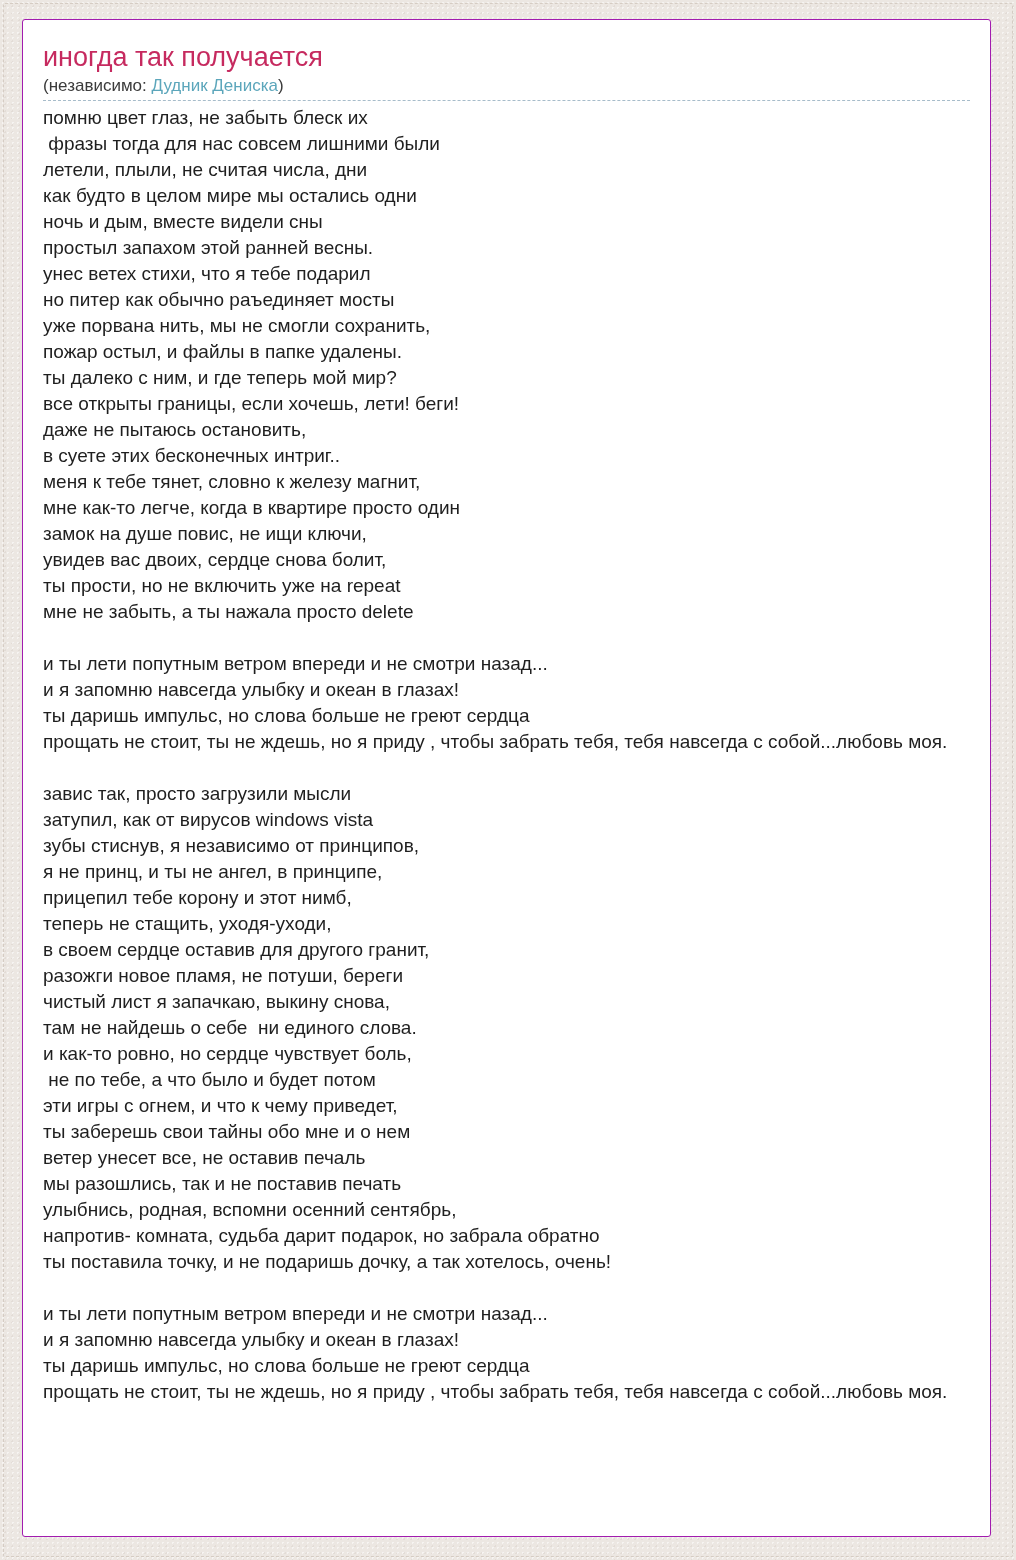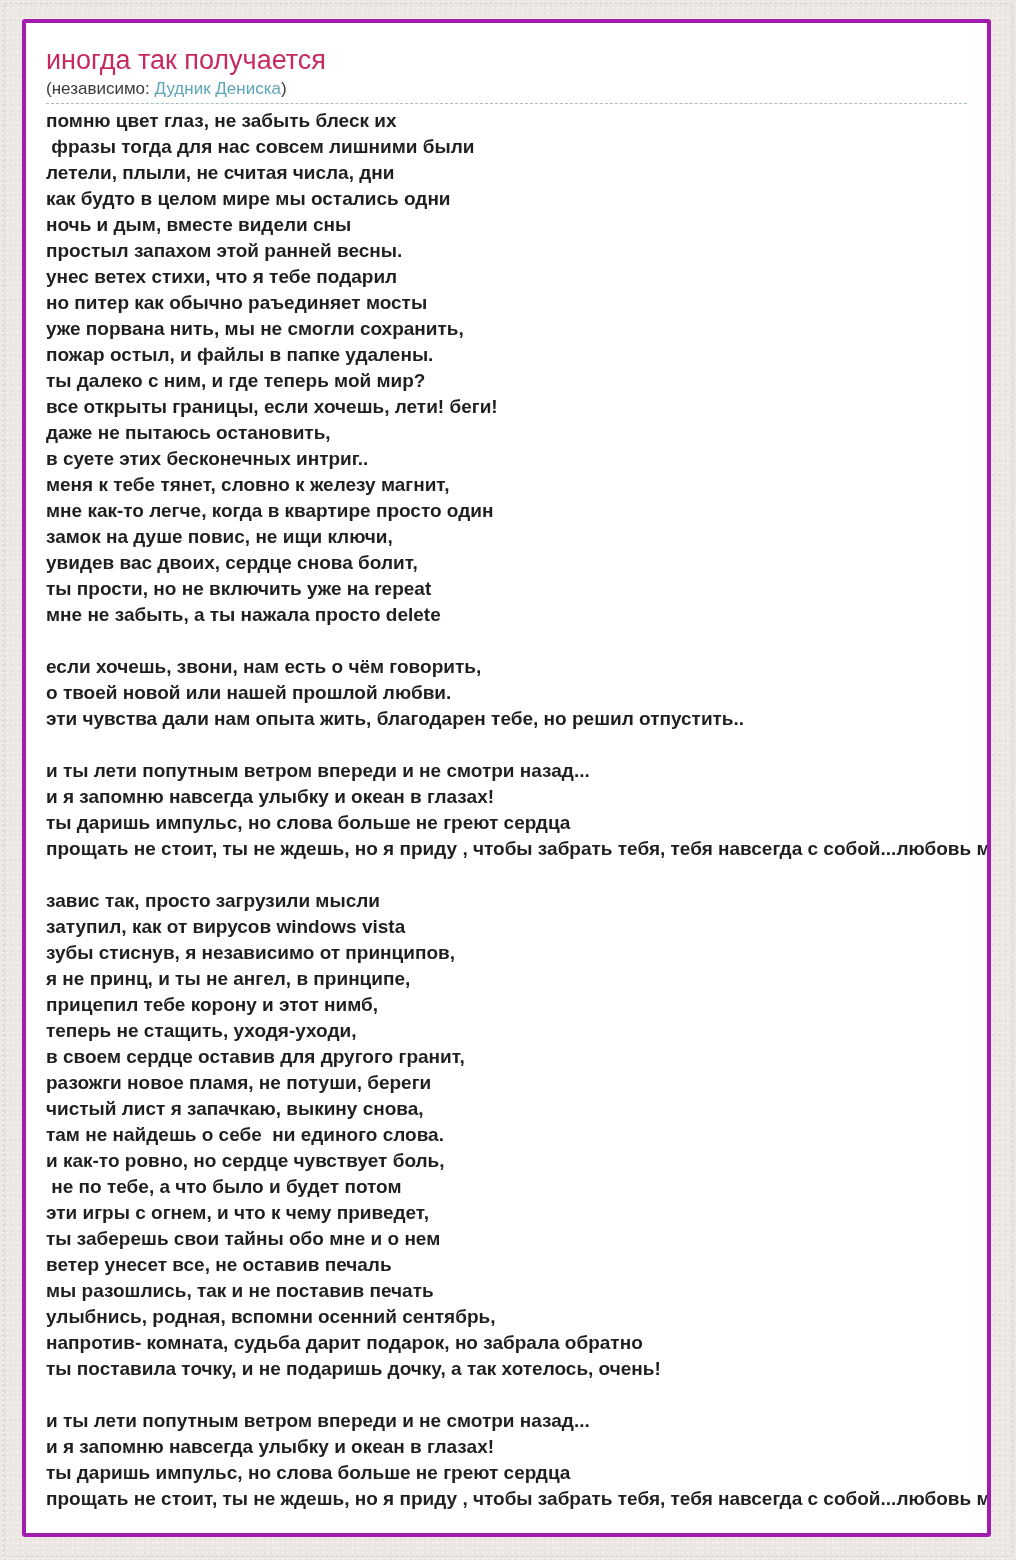--- a/index.html
+++ b/index.html
@@ -27,21 +27,21 @@
     pointer-events: none;
   }
   .card {
     position: absolute;
     left: 22px;
     top: 19px;
     width: 969px;
     height: 1518px;
     box-sizing: border-box;
     background: #ffffff;
-    border: 4px solid #a21caf;
+    border: 1px solid #a21caf;
     border-radius: 3px;
     padding: 22px 20px 0 20px;
     overflow: hidden;
   }
   .song-header {
     padding-bottom: 4px;
     border-bottom: 1px dashed #a7bcca;
   }
   .song-title {
     margin: 0;
@@ -63,21 +63,20 @@
   }
   .lyrics {
     margin-top: 4px;
     font-size: 19px;
     line-height: 26px;
     color: #1f1f1f;
   }
   .stanza {
     margin: 0 0 26px 0;
     white-space: pre; 
-    font-weight: bold;
   }
   .stanza:last-child {
     margin-bottom: 0;
   }
 </style>
 </head>
 <body>
 
 <div class="stitch-frame"></div>
 
@@ -101,23 +100,20 @@
 ты далеко с ним, и где теперь мой мир?
 все открыты границы, если хочешь, лети! беги!
 даже не пытаюсь остановить,
 в суете этих бесконечных интриг..
 меня к тебе тянет, словно к железу магнит,
 мне как-то легче, когда в квартире просто один
 замок на душе повис, не ищи ключи,
 увидев вас двоих, сердце снова болит,
 ты прости, но не включить уже на repeat
 мне не забыть, а ты нажала просто delete</p>
-    <p class="stanza">если хочешь, звони, нам есть о чём говорить,
-о твоей новой или нашей прошлой любви.
-эти чувства дали нам опыта жить, благодарен тебе, но решил отпустить..</p>
     <p class="stanza">и ты лети попутным ветром впереди и не смотри назад...
 и я запомню навсегда улыбку и океан в глазах!
 ты даришь импульс, но слова больше не греют сердца
 прощать не стоит, ты не ждешь, но я приду , чтобы забрать тебя, тебя навсегда с собой...любовь моя.</p>
     <p class="stanza">завис так, просто загрузили мысли
 затупил, как от вирусов windows vista
 зубы стиснув, я независимо от принципов,
 я не принц, и ты не ангел, в принципе,
 прицепил тебе корону и этот нимб,
 теперь не стащить, уходя-уходи,

